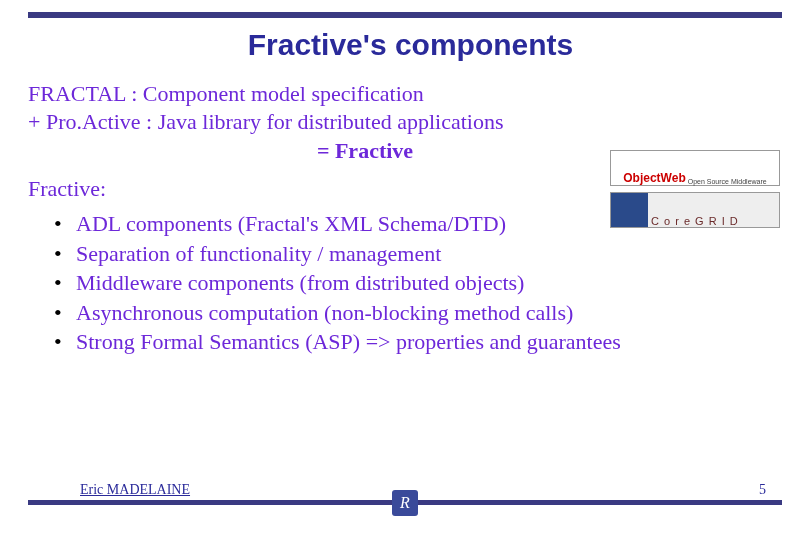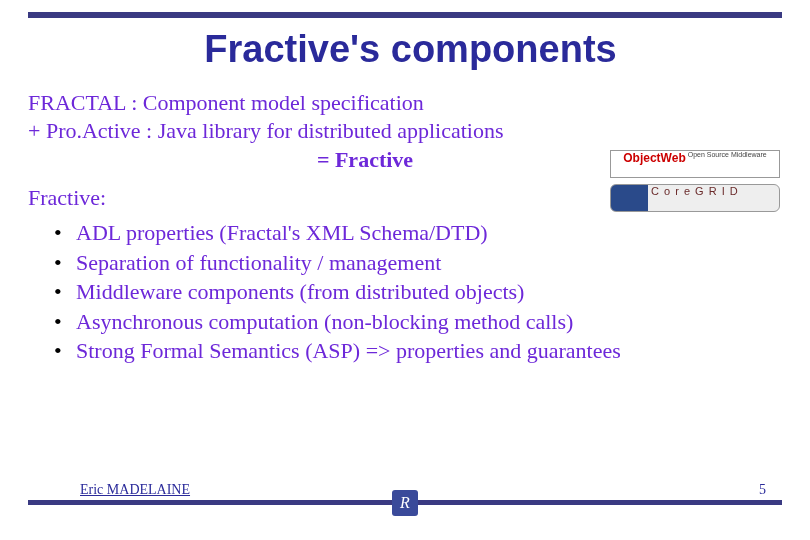--- a/index.html
+++ b/index.html
@@ -13,21 +13,21 @@
   }
   .top-rule {
     margin: 12px 28px 0 28px;
     height: 6px;
     background: #3a3a82;
   }
   .title {
     text-align: center;
     font-family: Arial, Helvetica, sans-serif;
     font-weight: bold;
-    font-size: 38px;
+    font-size: 30px;
     color: #2a2a9a;
     margin-top: 10px;
     margin-left: 11px;
   }
   .content {
     margin: 18px 28px 0 28px;
     font-size: 22px;
     color: #6d28d9;
     line-height: 1.25;
   }
@@ -60,42 +60,41 @@
   }
   .logo-stack {
     position: absolute;
     right: 30px;
     top: 150px;
     width: 170px;
   }
   .logo {
     border: 1px solid #999;
     background: #f4f4f0;
-    height: 28px;
+    height: 36px;
     margin-bottom: 6px;
     font-size: 10px;
     display: flex;
-    align-items: flex-start;
+    align-items: flex-end;
     justify-content: center;
     color: #555;
     font-family: Arial, sans-serif;
   }
   .logo.ow {
     background: #fff;
   }
   .logo.ow .ow-red { color: #c00; font-weight: bold; font-size: 12px; }
   .logo.ow .ow-sub { font-size: 7px; color: #444; margin-left: 2px; }
   .logo.cg {
     background: linear-gradient(90deg, #2a4a8a 0 22%, #eee 22% 100%);
     color: #6a2a2a;
     font-size: 11px;
     padding-left: 40px;
     justify-content: flex-start;
     letter-spacing: 1px;
-    border-radius: 6px;
   }
   .footer {
     position: absolute;
     left: 0; right: 0; bottom: 10px;
     height: 30px;
   }
   .footer-rule {
     margin: 0 28px;
     height: 5px;
     background: #3a3a82;
@@ -140,21 +139,21 @@
 <div class="top-rule"></div>
 
 <h1 class="title">Fractive's components</h1>
 
 <div class="content">
   <div>FRACTAL : Component model specification</div>
   <div>+ Pro.Active : Java library for distributed applications</div>
   <div class="eq">= Fractive</div>
   <div class="features-label">Fractive:</div>
   <ul class="bullets">
-    <li>ADL properties (Fractal's XML Schema/DTD)</li>
+    <li>ADL components (Fractal's XML Schema/DTD)</li>
     <li>Separation of functionality / management</li>
     <li>Middleware components (from distributed objects)</li>
     <li>Asynchronous computation (non-blocking method calls)</li>
     <li>Strong Formal Semantics (ASP) =&gt;  properties and guarantees</li>
   </ul>
 </div>
 
 <div class="logo-stack">
   <div class="logo ow">
     <span class="ow-red">ObjectWeb</span>

